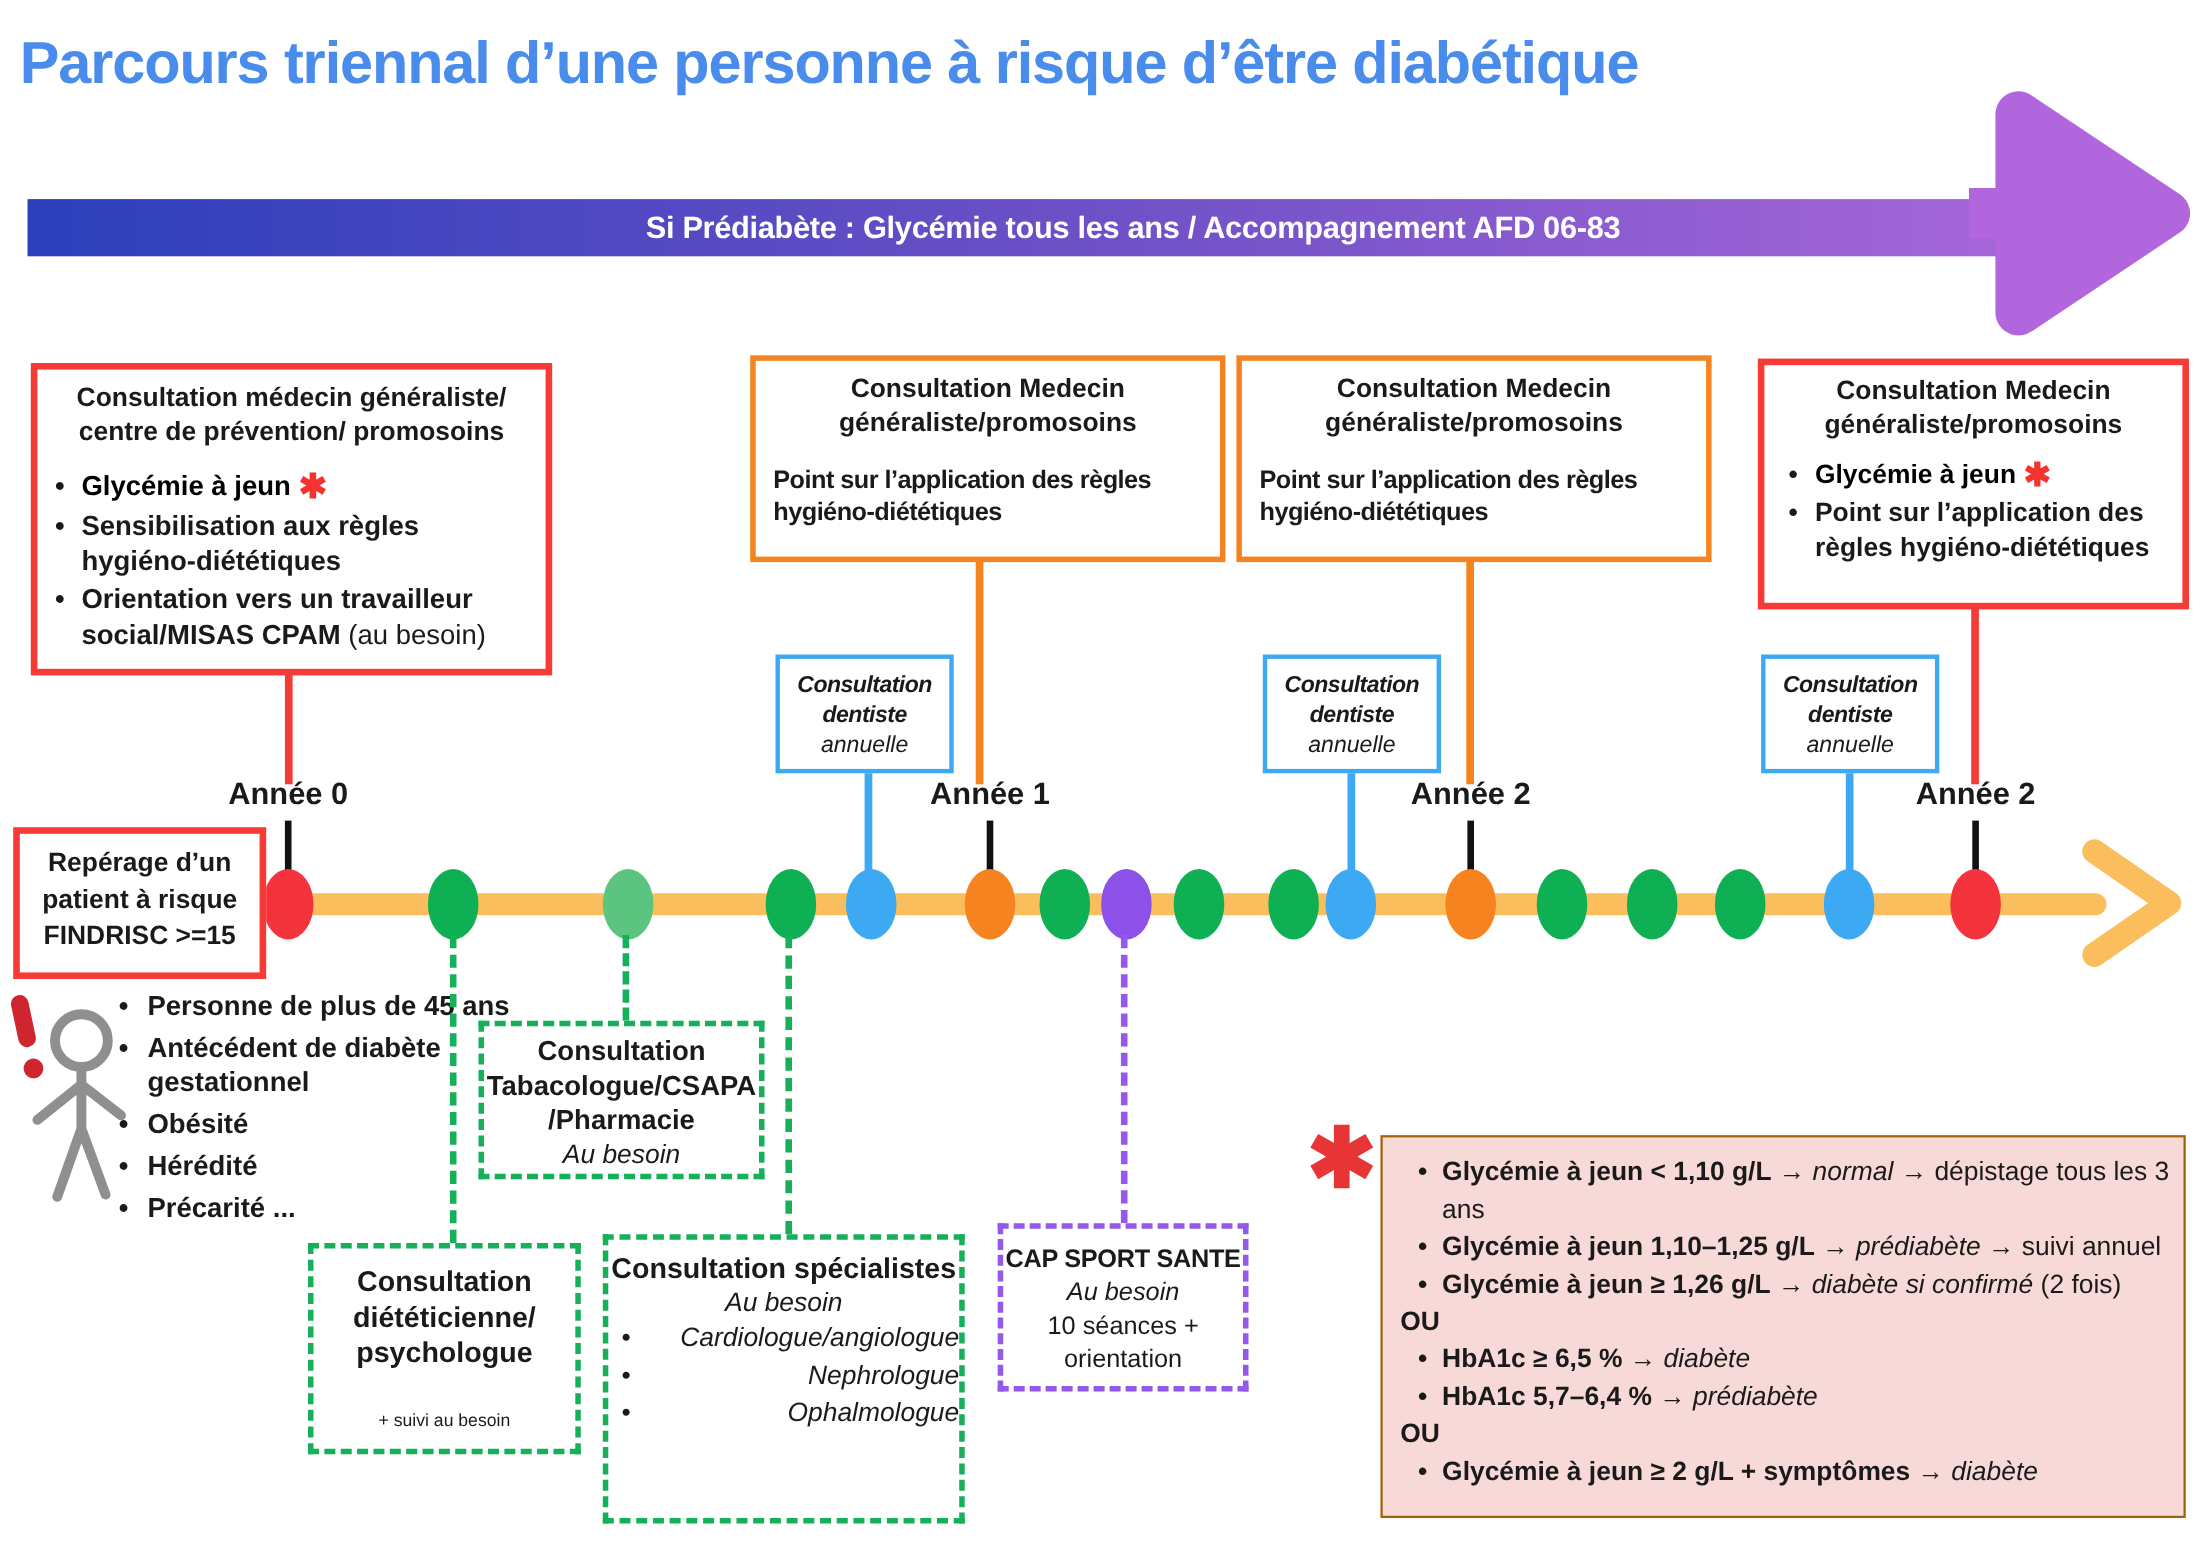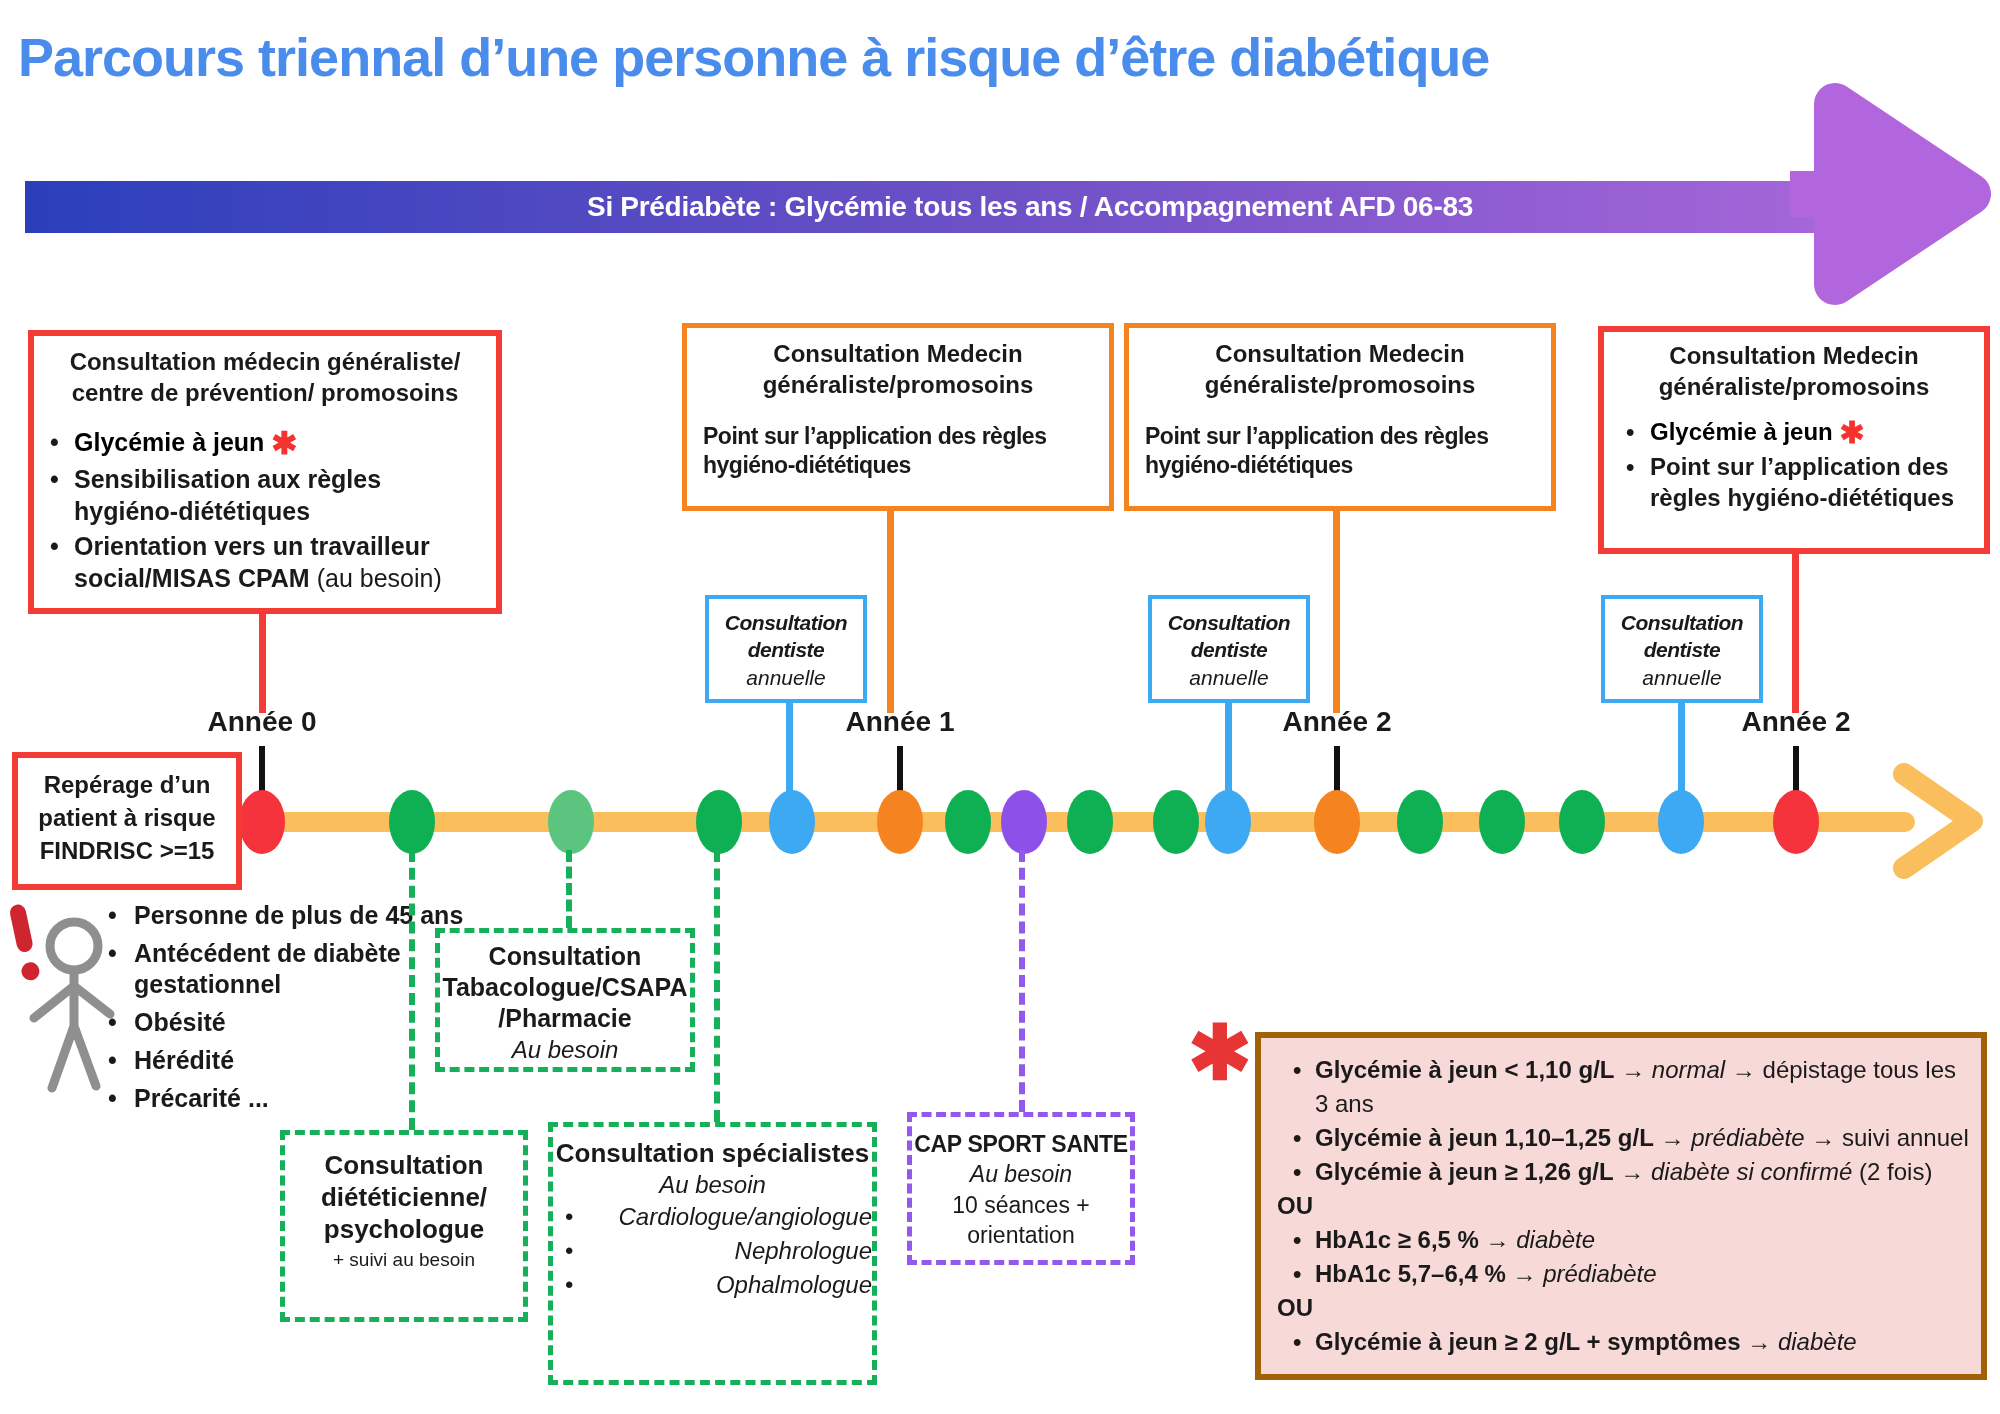--- a/index.html
+++ b/index.html
@@ -85,21 +85,21 @@
   .cap  .gd-title { font-size:23px; letter-spacing:-0.3px; line-height:30px; }
   .gd-sub { font-style:italic; font-size:24px; line-height:31px; }
   .cap .gd-sub { font-size:23px; }
   .gd-body { font-size:23px; line-height:30px; }
   .spec-li { position:relative; text-align:right; padding-left:34px; font-style:italic; font-size:24px; line-height:34px; }
   .spec-li::before { content:"•"; position:absolute; left:12px; font-style:normal; }
 
   
   .legend-ast { position:absolute; left:1188px; top:1008px; font-size:76px; font-weight:700; color:#e73535; }
   .legend { left:1255px; top:1032px; width:732px; height:348px;
-            background:#f7d9d8; border:6px solid #a16207; padding:15px 10px 10px 16px;
+            background:#f7d9d8; border:2px solid #a16207; padding:15px 10px 10px 16px;
             font-size:24px; line-height:34px; }
   .lg-line { position:relative; }
   .lg-line.bullet { padding-left:38px; }
   .lg-line.bullet::before { content:"•"; position:absolute; left:16px; font-weight:700; }
   .lg-line .b { font-weight:700; }
   .lg-line .i { font-style:italic; }
   .lg-line .arr { font-weight:400; }
   .lg-ou { font-weight:700; }
 </style>
 </head>
@@ -241,21 +241,21 @@
   <div class="vline gdash" style="left:714px;  top:850px; height:272px;"></div>
   <div class="vline pdash" style="left:1019px; top:850px; height:262px;"></div>
 
   <div class="box green-dash tabac">
     <div class="gd-title">Consultation Tabacologue/CSAPA /Pharmacie</div>
     <div class="gd-sub">Au besoin</div>
   </div>
 
   <div class="box green-dash diet">
     <div class="gd-title">Consultation diététicienne/ psychologue</div>
-    <div class="gd-body" style="font-size:19px;">+ suivi au besoin</div>
+    <div class="gd-body" style="font-size:16px;margin-top:32px;">+ suivi au besoin</div>
   </div>
 
   <div class="box green-dash spec">
     <div class="gd-title">Consultation spécialistes</div>
     <div class="gd-sub">Au besoin</div>
     <div class="spec-li"><span>Cardiologue/angiologue</span></div>
     <div class="spec-li"><span>Nephrologue</span></div>
     <div class="spec-li"><span>Ophalmologue</span></div>
   </div>
 

